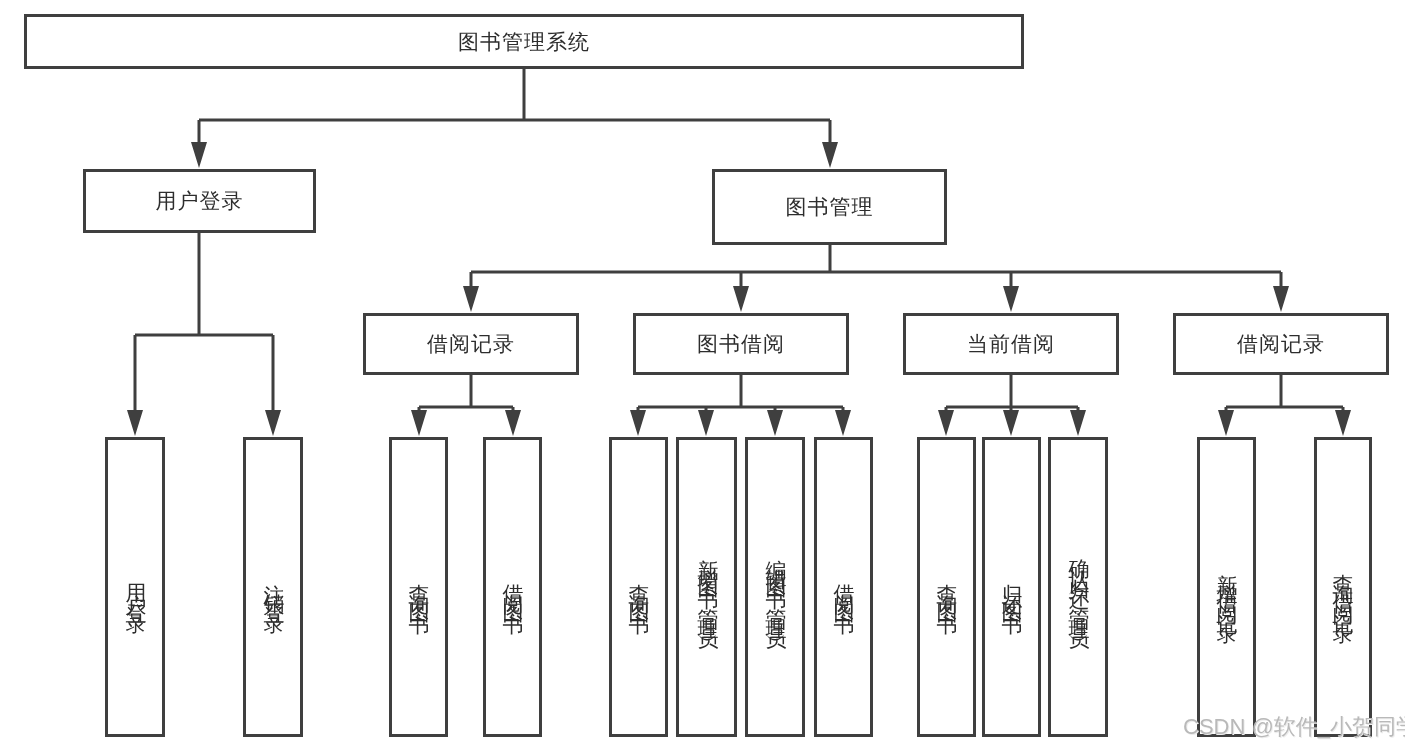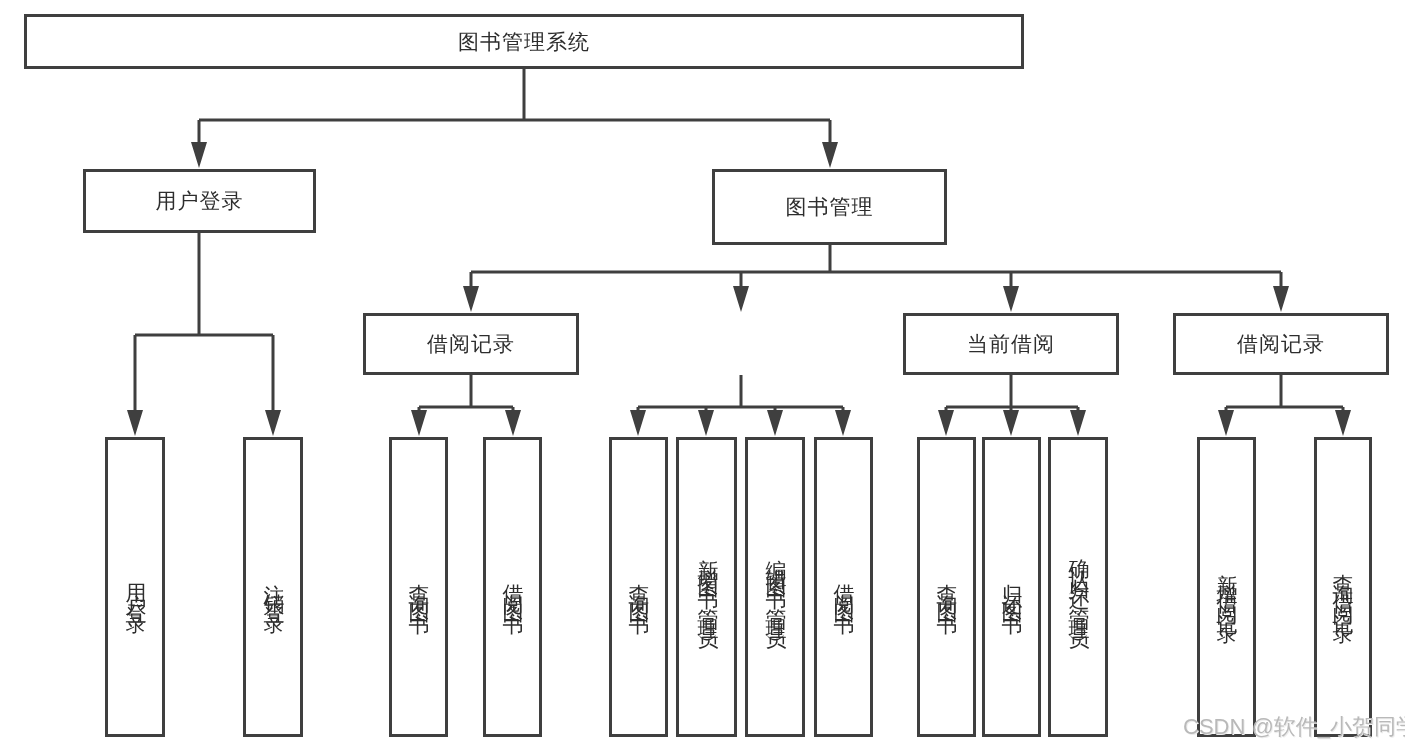--- a/index.html
+++ b/index.html
@@ -72,20 +72,21 @@
       M946 436 l-8 -26 h16 z  M1011 436 l-8 -26 h16 z  M1078 436 l-8 -26 h16 z
       M1226 436 l-8 -26 h16 z M1343 436 l-8 -26 h16 z"></path>
   </svg>
 
   <div class="box hbox" style="left:24px;top:14px;width:1000px;height:55px">图书管理系统</div>
 
   <div class="box hbox" style="left:83px;top:169px;width:233px;height:64px">用户登录</div>
   <div class="box hbox" style="left:712px;top:169px;width:235px;height:76px">图书管理</div>
 
   <div class="box hbox" style="left:363px;top:313px;width:216px;height:62px">借阅记录</div>
+  <div class="box hbox" style="left:633px;top:313px;width:216px;height:62px">图书借阅</div>
   <div class="box hbox" style="left:1173px;top:313px;width:216px;height:62px">借阅记录</div>
   <div class="box hbox" style="left:903px;top:313px;width:216px;height:62px">当前借阅</div>
 
   <div class="box leaf" style="left:105px;width:60px">用户登录</div>
   <div class="box leaf" style="left:243px;width:60px">注销登录</div>
 
   <div class="box leaf" style="left:389px;width:59px">查询图书</div>
   <div class="box leaf" style="left:483px;width:59px">借阅图书</div>
 
   <div class="box leaf" style="left:609px;width:59px">查询图书</div>

